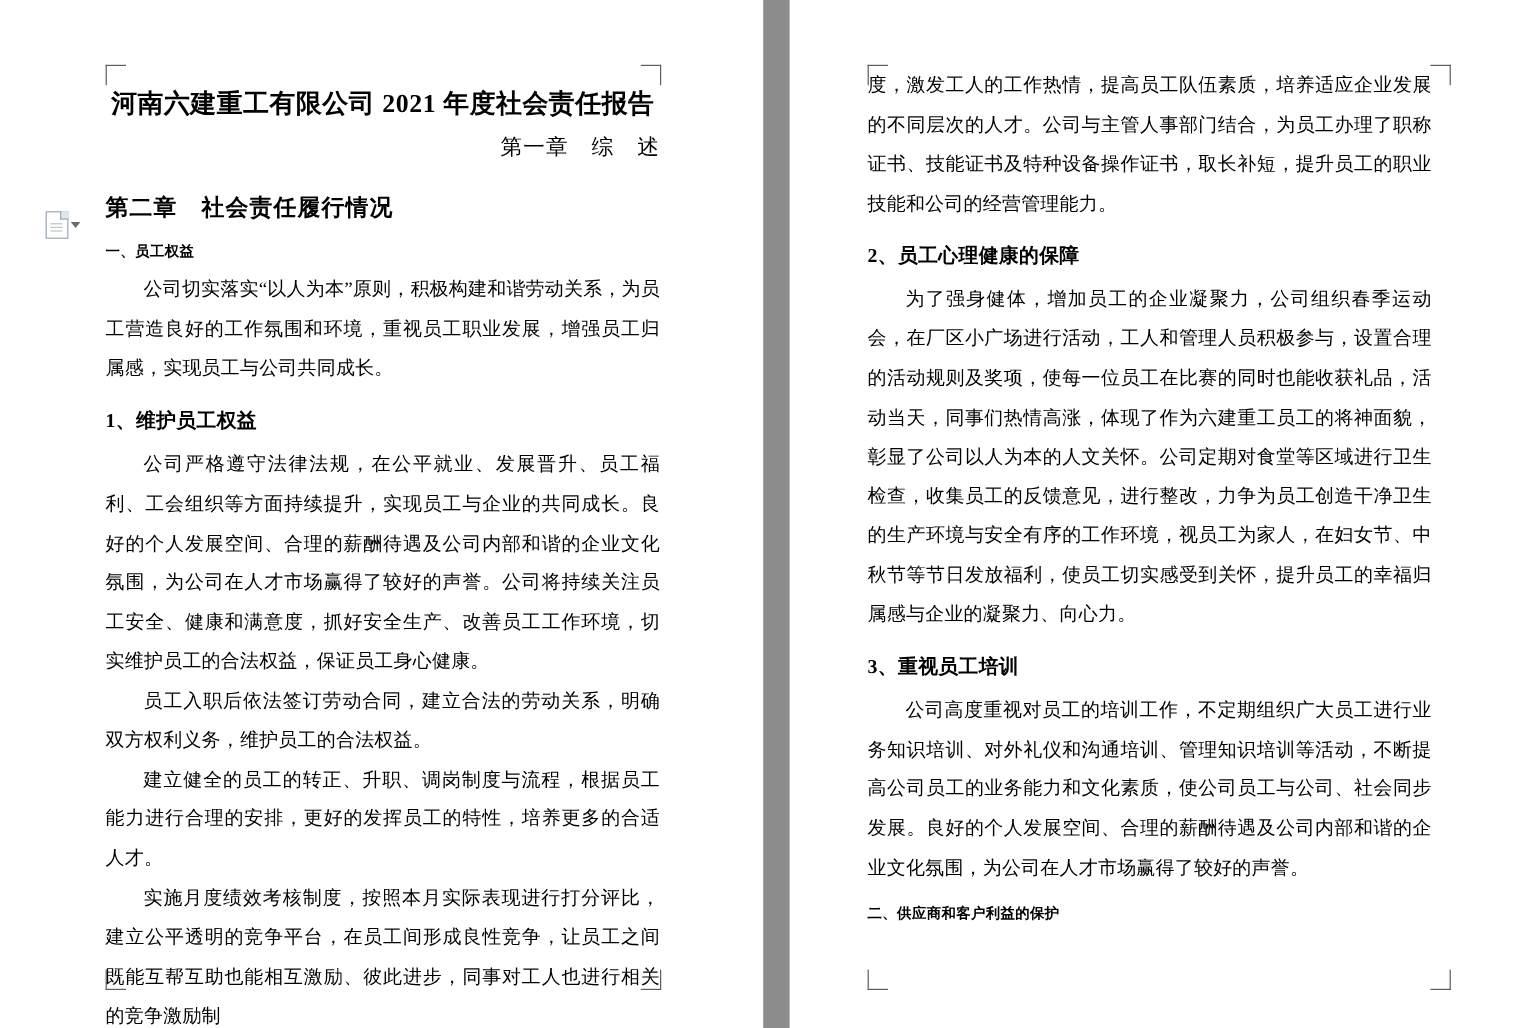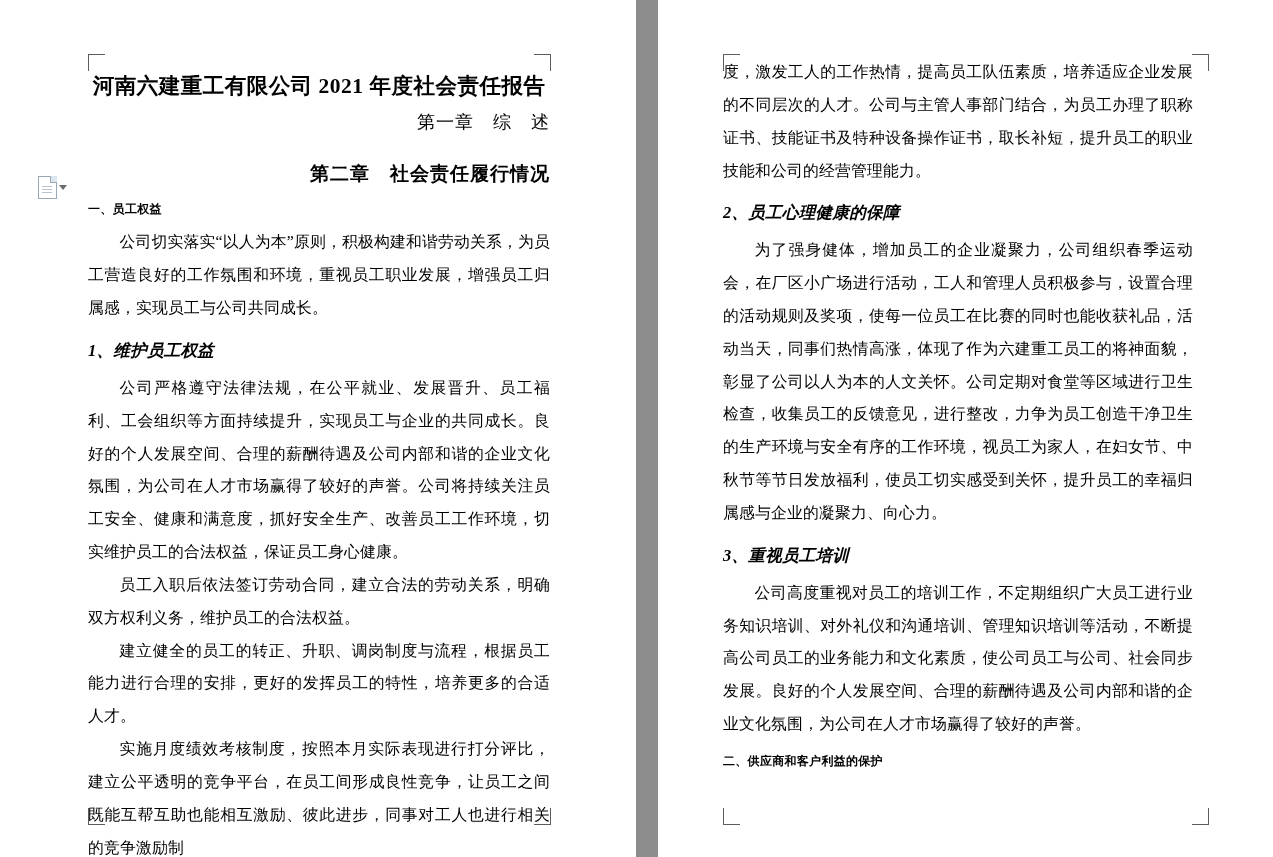--- a/index.html
+++ b/index.html
@@ -77,39 +77,38 @@
   .chapter {
     font-size: 18px;
     text-align: right;
     margin: 0 0 6px 0;
     line-height: 1.6;
     letter-spacing: 1px;
   }
   .chapter-2 {
     font-size: 19px;
     font-weight: bold;
-    text-align: right;
+    text-align: left;
     margin: 22px 0 10px 0;
     line-height: 1.6;
     letter-spacing: 1px;
   }
   .h-sec {
     font-size: 12px;
     font-weight: bold;
     margin: 10px 0 6px 0;
     line-height: 1.75;
     letter-spacing: 0.3px;
   }
   .h-sub {
     font-size: 16.5px;
     font-weight: bold;
     margin: 12px 0 6px 0;
     line-height: 1.75;
     letter-spacing: 0.3px;
-    font-style: italic;
   }
   p.para {
     font-size: 15.8px;
     line-height: 2.08;
     margin: 0;
     text-indent: 2em;
     text-align: justify;
     text-justify: inter-ideograph;
     letter-spacing: 0.2px;
   }

